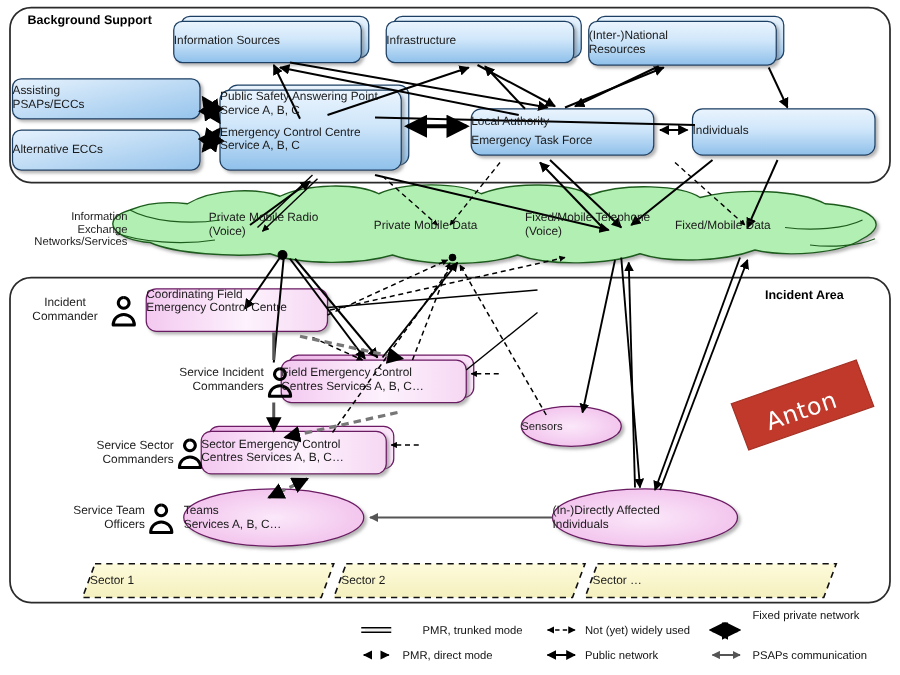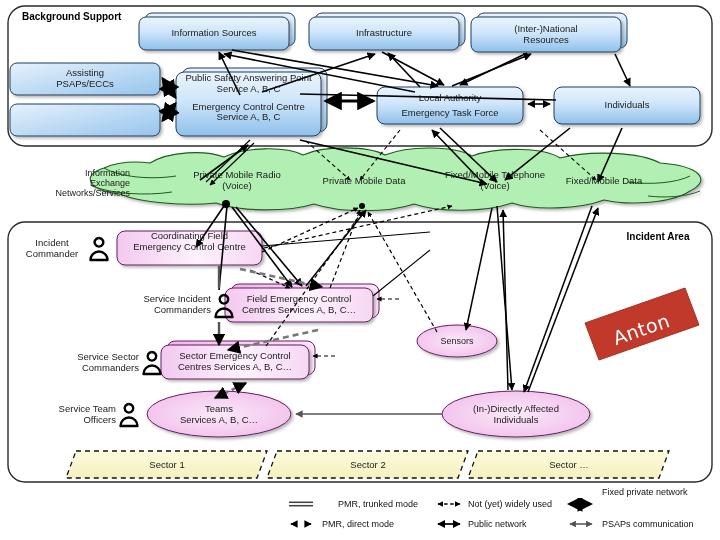--- a/index.html
+++ b/index.html
@@ -5,21 +5,21 @@
   html,body{margin:0;padding:0;background:#ffffff;}
   body{width:720px;height:540px;overflow:hidden;
        font-family:"Liberation Sans","DejaVu Sans",sans-serif;
        color:#000;}
   #stage{position:relative;width:720px;height:540px;}
   svg#canvas{position:absolute;left:0;top:0;width:720px;height:540px;}
 
   
   .lbl{position:absolute;text-align:center;line-height:1.12;
        font-size:9.5px;color:#1a1a1a;pointer-events:none;
-       display:flex;align-items:center;justify-content:center;
+       display:flex;align-items:flex-start;justify-content:center;
        flex-direction:column;}
   .lbl.small{font-size:9px;}
   .lbl.bold{font-weight:bold;font-size:10px;color:#000;}
   .lbl.rt{text-align:right;align-items:flex-end;}
   .lbl.left{text-align:left;align-items:flex-start;}
   .legend-txt{position:absolute;font-size:9px;color:#111;white-space:nowrap;}
   .anton{position:absolute;color:#fff;font-size:19px;font-weight:normal;
          font-family:"DejaVu Sans",sans-serif;
          transform:rotate(-19deg);pointer-events:none;letter-spacing:.5px;}
 </style>
@@ -238,39 +238,42 @@
 <svg style="position:absolute;left:141px;top:350px;width:22px;height:26px;">
   <path d="M11,2 a4.3,4.3 0 1,1 -0.1,0 M2.5,24 a8.5,8.5 0 0,1 17,0 z" fill="none" stroke="#000" stroke-width="2.4" stroke-linejoin="round"></path>
 </svg>
 <svg style="position:absolute;left:118px;top:402px;width:22px;height:26px;">
   <path d="M11,2 a4.3,4.3 0 1,1 -0.1,0 M2.5,24 a8.5,8.5 0 0,1 17,0 z" fill="none" stroke="#000" stroke-width="2.4" stroke-linejoin="round"></path>
 </svg>
 
 <div class="lbl bold left" style="left:22px;top:10px;width:170px;height:14px;">Background Support</div>
 <div class="lbl bold" style="left:612px;top:230px;width:92px;height:14px;">Incident Area</div>
 
-<div class="lbl rt small" style="left:0px;top:162px;width:102px;height:42px;padding-left:28px;">
+<div class="lbl rt small" style="left:0px;top:162px;width:102px;height:42px;">
   <span>Information</span>
   <span>Exchange</span>
   <span>Networks/Services</span>
 </div>
 
 <div class="lbl" style="left:139px;top:17px;width:150px;height:33px;">
   <span>Information Sources</span>
 </div>
 <div class="lbl" style="left:309px;top:17px;width:150px;height:33px;">
   <span>Infrastructure</span>
 </div>
 <div class="lbl" style="left:471px;top:17px;width:150px;height:35px;">
   <span>(Inter-)National</span>
   <span>Resources</span>
 </div>
 <div class="lbl" style="left:10px;top:63px;width:150px;height:32px;">
   <span>Assisting</span>
   <span>PSAPs/ECCs</span>
+</div>
+<div class="lbl" style="left:10px;top:104px;width:150px;height:32px;">
+  <span>Alternative ECCs</span>
 </div>
 <div class="lbl" style="left:176px;top:72px;width:145px;height:52px;">
   <span>Public Safety Answering Point</span>
   <span>Service A, B, C</span>
   <span style="height:7px"></span>
   <span>Emergency Control Centre</span>
   <span>Service A, B, C</span>
 </div>
 <div class="lbl" style="left:377px;top:87px;width:146px;height:37px;">
   <span>Local Authority</span>

